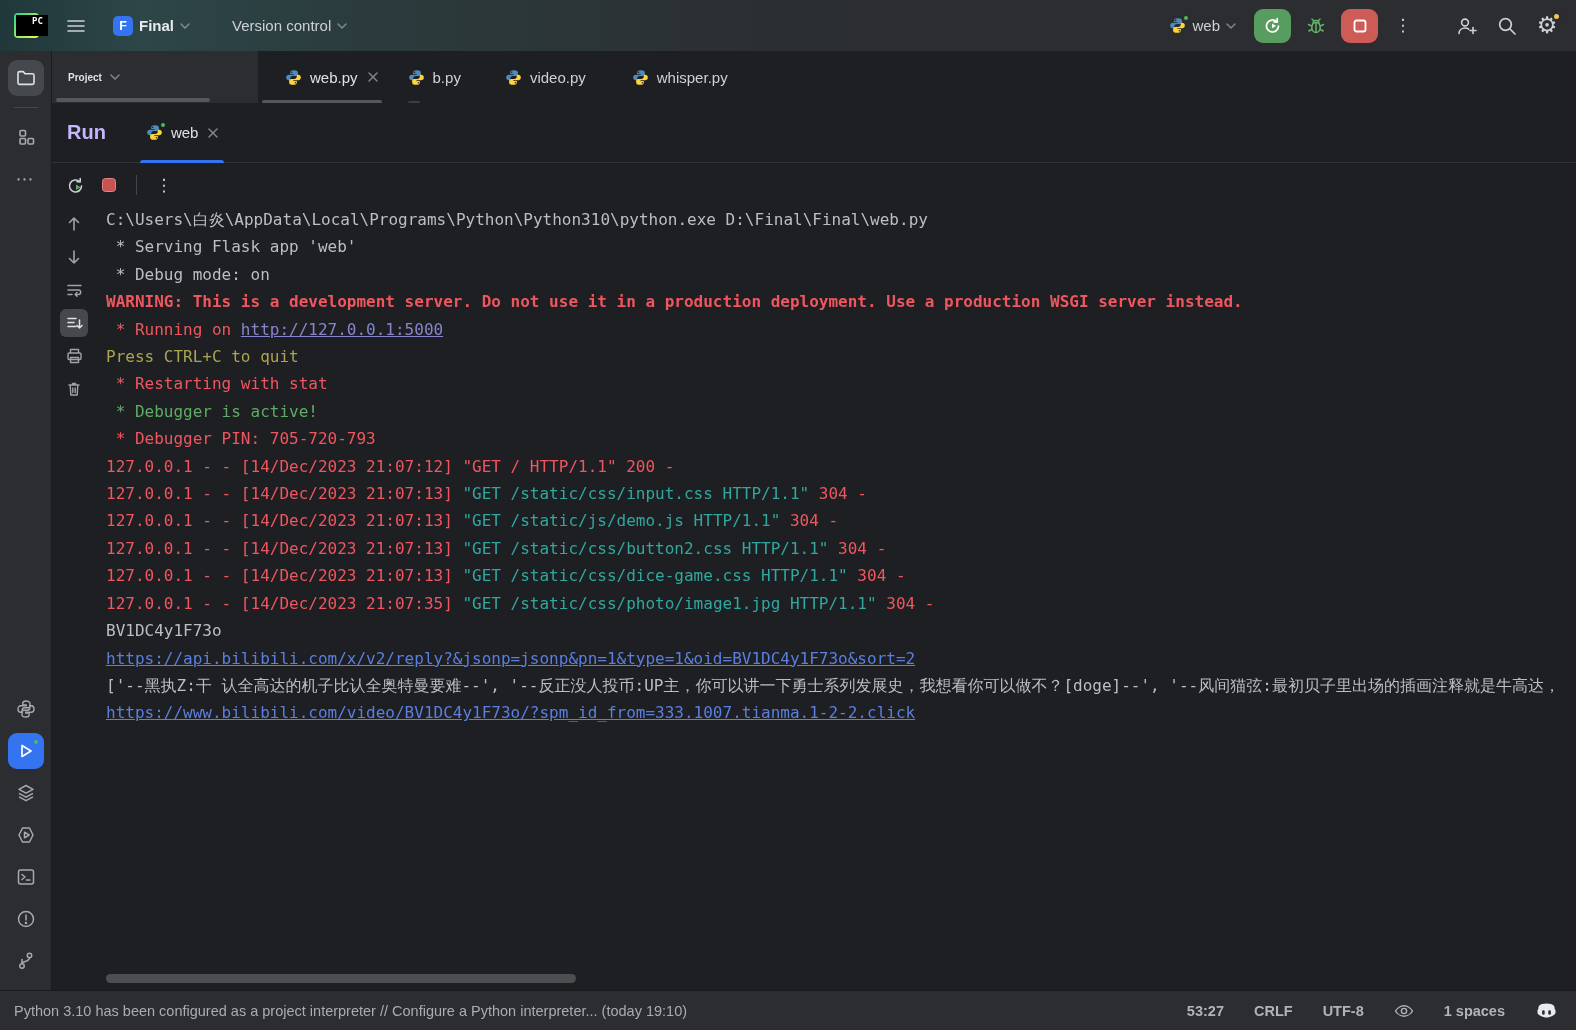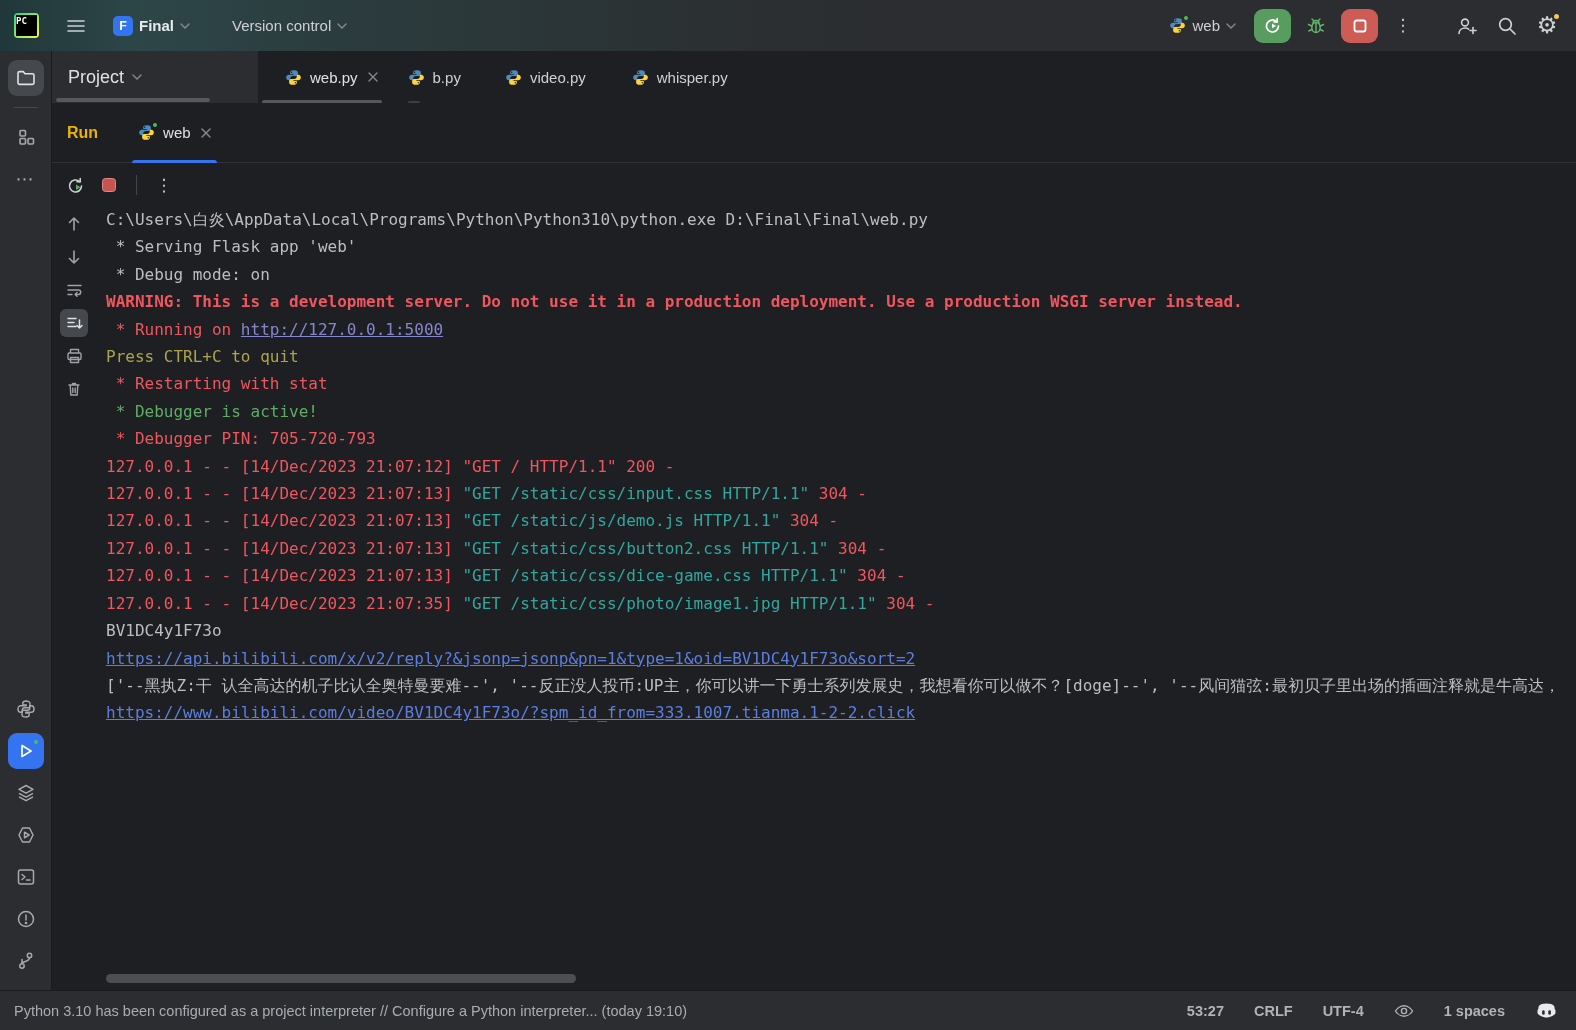--- a/index.html
+++ b/index.html
@@ -20,21 +20,21 @@
     display:flex; align-items:center; padding:0 14px;
   }
   #pycharm-logo {
     width:25px; height:25px; border-radius:4px;
     background:linear-gradient(135deg,#21d789,#fcf84a);
     padding:2px; margin-right:22px;
   }
   #pycharm-logo .inner {
     width:100%; height:100%; background:#000; color:#fff;
     font-family:"DejaVu Sans Mono",monospace; font-size:9px; font-weight:bold;
-    display:flex; align-items:flex-start; justify-content:flex-start; padding:1px 0;
+    display:flex; align-items:flex-start; justify-content:flex-start; padding:1px 16px;
   }
   .tb-btn { display:flex; align-items:center; gap:6px; padding:6px 8px; border-radius:6px; cursor:default; }
   .badge-f {
     width:20px; height:20px; border-radius:5px; background:#3574f0; color:#fff;
     font-size:12.5px; font-weight:bold; display:flex; align-items:center; justify-content:center;
   }
   .tb-title { color:#e8eaed; font-weight:600; font-size:15px; }
   .tb-label { color:#ced0d6; font-size:15px; }
   .chev { opacity:.75; }
   #tb-right { margin-left:auto; display:flex; align-items:center; gap:10px; }
@@ -61,40 +61,40 @@
   .sicon.active-blue { background:#3574f0; color:#fff; }
   .stripe-divider { width:24px; height:1px; background:#45484d; margin:8px 0; }
   .stripe-spacer { flex:1; }
   .dots { font-size:18px; letter-spacing:2px; color:#a6a9ae; }
 
   
   #project-header {
     position:absolute; left:52px; top:51px; width:206px; height:52px;
     background:#2b2d30; display:flex; align-items:center; padding-left:16px; gap:8px;
   }
-  #project-header .title { color:#dfe1e5; font-size:18px; font-weight:400; }
+  #project-header .title { color:#dfe1e5; font-size:10px; font-weight:700; }
   #project-hscroll { position:absolute; left:56px; top:98px; width:154px; height:4px; border-radius:2px; background:#55585c; }
 
   #tabbar {
     position:absolute; left:258px; top:51px; right:0; height:52px;
     background:#1e1f22; display:flex; align-items:center; padding-left:12px;
   }
   .etab { display:flex; align-items:center; gap:8px; padding:0 15px; height:52px; font-size:15px; color:#ced0d6; }
   .etab.active { color:#dfe1e5; }
   .close-x { color:#83878e; margin-left:2px; }
   #tabs-hscroll { position:absolute; left:262px; top:100px; width:120px; height:4px; border-radius:2px; background:#55585c; }
   #tabs-hscroll-frag { position:absolute; left:408px; top:101px; width:12px; height:3px; border-radius:2px; background:#3c3e42; }
 
   
   #run-header {
     position:absolute; left:52px; top:103px; right:0; height:60px;
     background:#1e1f22; border-bottom:1px solid #303236;
     display:flex; align-items:center; padding-left:15px;
   }
-  #run-header .rtitle { color:#eab308; font-weight:700; font-size:16px; }
+  #run-header .rtitle { color:#c4b5fd; font-weight:700; font-size:20px; }
   .run-tab { position:relative; height:60px; display:flex; align-items:center; gap:8px; margin-left:34px; padding:0 6px; }
   .run-tab .label { color:#dfe1e5; font-size:15px; }
   .run-tab .underline { position:absolute; left:0; right:0; bottom:0; height:3px; background:#3574f0; border-radius:3px 3px 0 0; }
 
   #run-toolbar {
     position:absolute; left:52px; top:164px; right:0; height:42px;
     display:flex; align-items:center; padding-left:8px; gap:4px;
   }
   .ticon { width:30px; height:30px; border-radius:6px; display:flex; align-items:center; justify-content:center; color:#ced0d6; }
   .vsep { width:1px; height:20px; background:#43454a; margin:0 8px; }
@@ -492,21 +492,21 @@
 </div>
 
 <div id="console"><div class="cline"><span style="color: rgb(188, 190, 196);">C:\Users\白炎\AppData\Local\Programs\Python\Python310\python.exe D:\Final\Final\web.py</span></div><div class="cline"><span style="color: rgb(188, 190, 196);"> * Serving Flask app 'web'</span></div><div class="cline"><span style="color: rgb(188, 190, 196);"> * Debug mode: on</span></div><div class="cline"><span style="color: rgb(240, 86, 95); font-weight: 700;">WARNING: This is a development server. Do not use it in a production deployment. Use a production WSGI server instead.</span></div><div class="cline"><span style="color: rgb(240, 86, 95);"> * Running on </span><span class="u" style="color: rgb(133, 134, 205);">http://127.0.0.1:5000</span></div><div class="cline"><span style="color: rgb(172, 165, 79);">Press CTRL+C to quit</span></div><div class="cline"><span style="color: rgb(240, 86, 95);"> * Restarting with stat</span></div><div class="cline"><span style="color: rgb(95, 173, 101);"> * Debugger is active!</span></div><div class="cline"><span style="color: rgb(240, 86, 95);"> * Debugger PIN: 705-720-793</span></div><div class="cline"><span style="color: rgb(240, 86, 95);">127.0.0.1 - - [14/Dec/2023 21:07:12] "GET / HTTP/1.1" 200 -</span></div><div class="cline"><span style="color: rgb(240, 86, 95);">127.0.0.1 - - [14/Dec/2023 21:07:13] </span><span style="color: rgb(47, 168, 160);">"GET /static/css/input.css HTTP/1.1"</span><span style="color: rgb(240, 86, 95);"> 304 -</span></div><div class="cline"><span style="color: rgb(240, 86, 95);">127.0.0.1 - - [14/Dec/2023 21:07:13] </span><span style="color: rgb(47, 168, 160);">"GET /static/js/demo.js HTTP/1.1"</span><span style="color: rgb(240, 86, 95);"> 304 -</span></div><div class="cline"><span style="color: rgb(240, 86, 95);">127.0.0.1 - - [14/Dec/2023 21:07:13] </span><span style="color: rgb(47, 168, 160);">"GET /static/css/button2.css HTTP/1.1"</span><span style="color: rgb(240, 86, 95);"> 304 -</span></div><div class="cline"><span style="color: rgb(240, 86, 95);">127.0.0.1 - - [14/Dec/2023 21:07:13] </span><span style="color: rgb(47, 168, 160);">"GET /static/css/dice-game.css HTTP/1.1"</span><span style="color: rgb(240, 86, 95);"> 304 -</span></div><div class="cline"><span style="color: rgb(240, 86, 95);">127.0.0.1 - - [14/Dec/2023 21:07:35] </span><span style="color: rgb(47, 168, 160);">"GET /static/css/photo/image1.jpg HTTP/1.1"</span><span style="color: rgb(240, 86, 95);"> 304 -</span></div><div class="cline"><span style="color: rgb(188, 190, 196);">BV1DC4y1F73o</span></div><div class="cline"><span class="u" style="color: rgb(90, 127, 224);">https://api.bilibili.com/x/v2/reply?&amp;jsonp=jsonp&amp;pn=1&amp;type=1&amp;oid=BV1DC4y1F73o&amp;sort=2</span></div><div class="cline"><span style="color: rgb(188, 190, 196);">['--黑执Z:干 认全高达的机子比认全奥特曼要难--', '--反正没人投币:UP主，你可以讲一下勇士系列发展史，我想看你可以做不？[doge]--', '--风间猫弦:最初贝子里出场的插画注释就是牛高达，</span></div><div class="cline"><span class="u" style="color: rgb(90, 127, 224);">https://www.bilibili.com/video/BV1DC4y1F73o/?spm_id_from=333.1007.tianma.1-2-2.click</span></div></div>
 <div id="console-hscroll"></div>
 
 <footer id="statusbar">
   <span>Python 3.10 has been configured as a project interpreter // Configure a Python interpreter... (today 19:10)</span>
   <div id="sb-right">
     <div>53:27</div>
     <div>CRLF</div>
-    <div>UTF-4</div>
+    <div>UTF-8</div>
     <div>
       <span>
         <svg width="20" height="14" viewBox="0 0 20 14" fill="none" stroke="#b0b3b8" stroke-width="1.4">
           <path d="M1.5 7S4.5 1.8 10 1.8 18.5 7 18.5 7 15.5 12.2 10 12.2 1.5 7 1.5 7z"></path>
           <circle cx="10" cy="7" r="2.6"></circle>
         </svg>
       </span>
     </div>
     <div>1 spaces</div>
     <div>

